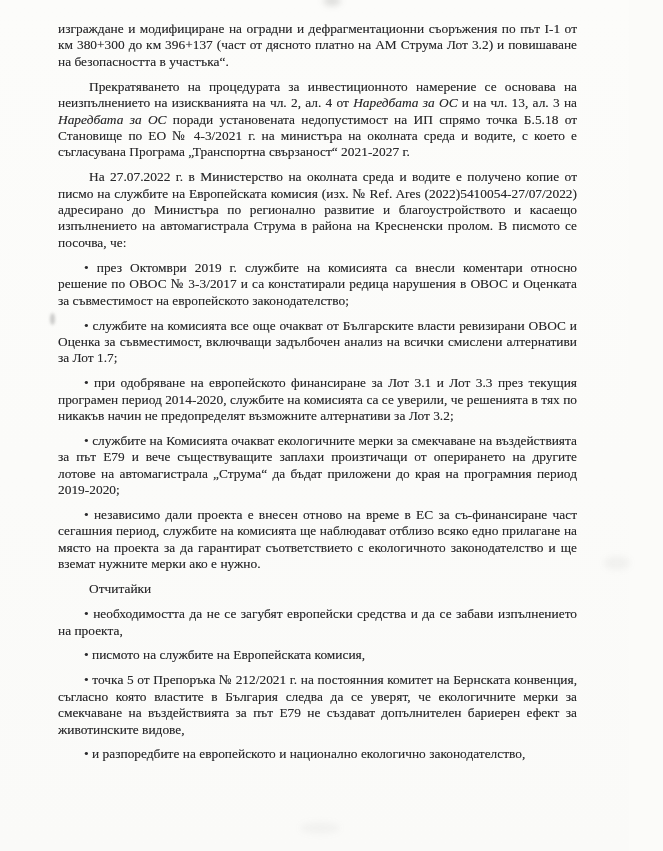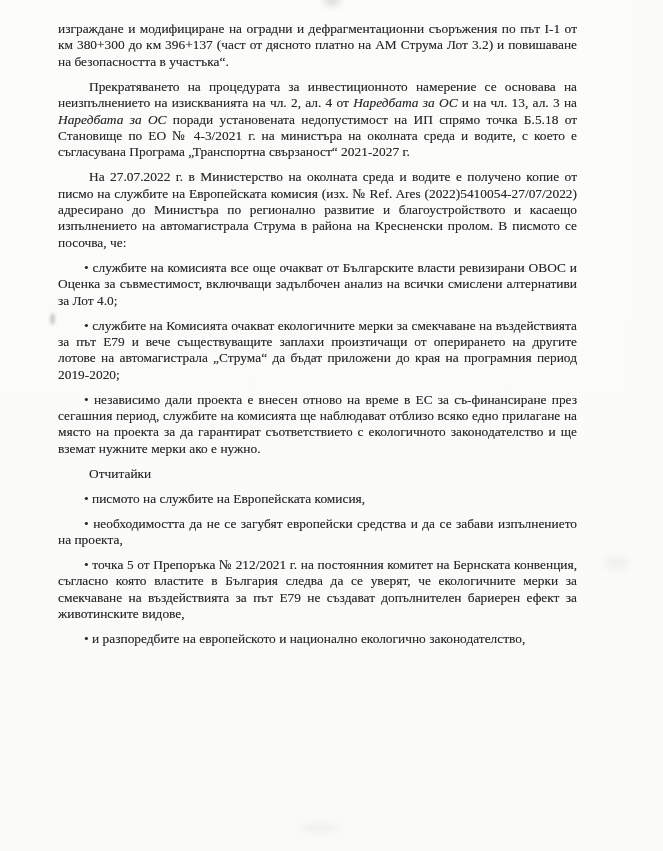--- a/index.html
+++ b/index.html
@@ -56,22 +56,24 @@
 
 <div class="page">
   <div class="artifact a1"></div>
   <div class="artifact a2"></div>
   <div class="artifact a3"></div>
   <div class="artifact a4"></div>
   <div class="doc-body">
       <p class="flush"><span>изграждане и модифициране на оградни и дефрагментационни съоръжения по път I-1 от км 380+300 до км 396+137 (част от дясното платно на АМ Струма Лот 3.2) и повишаване на безопасността в участъка“.</span></p>
       <p class="indent"><span>Прекратяването на процедурата за инвестиционното намерение се основава на неизпълнението на изискванията на чл. 2, ал. 4 от </span><em>Наредбата за ОС</em><span> и на чл. 13, ал. 3 на </span><em>Наредбата за ОС</em><span> поради установената недопустимост на ИП спрямо точка Б.5.18 от Становище по ЕО № 4-3/2021 г. на министъра на околната среда и водите, с което е съгласувана Програма „Транспортна свързаност“ 2021-2027 г.</span></p>
       <p class="indent"><span>На 27.07.2022 г. в Министерство на околната среда и водите е получено копие от писмо на службите на Европейската комисия (изх. № Ref. Ares (2022)5410054-27/07/2022) адресирано до Министъра по регионално развитие и благоустройството и касаещо изпълнението на автомагистрала Струма в района на Кресненски пролом. В писмото се посочва, че:</span></p>
-      <p class="bullet"><span>• службите на комисията все още очакват от Българските власти ревизирани ОВОС и Оценка за съвместимост, включващи задълбочен анализ на всички смислени алтернативи за Лот 4.0;</span></p>
+      <p class="bullet"><span>• през Октомври 2019 г. службите на комисията са внесли коментари относно решение по ОВОС № 3-3/2017 и са констатирали редица нарушения в ОВОС и Оценката за съвместимост на европейското законодателство;</span></p>
+      <p class="bullet"><span>• службите на комисията все още очакват от Българските власти ревизирани ОВОС и Оценка за съвместимост, включващи задълбочен анализ на всички смислени алтернативи за Лот 1.7;</span></p>
+      <p class="bullet"><span>• при одобряване на европейското финансиране за Лот 3.1 и Лот 3.3 през текущия програмен период 2014-2020, службите на комисията са се уверили, че решенията в тях по никакъв начин не предопределят възможните алтернативи за Лот 3.2;</span></p>
       <p class="bullet"><span>• службите на Комисията очакват екологичните мерки за смекчаване на въздействията за път Е79 и вече съществуващите заплахи произтичащи от оперирането на другите лотове на автомагистрала „Струма“ да бъдат приложени до края на програмния период 2019-2020;</span></p>
-      <p class="bullet"><span>• независимо дали проекта е внесен отново на време в ЕС за съ-финансиране през сегашния период, службите на комисията ще наблюдават отблизо всяко едно прилагане на място на проекта за да гарантират съответствието с екологичното законодателство и ще вземат нужните мерки ако е нужно.</span></p>
+      <p class="bullet"><span>• независимо дали проекта е внесен отново на време в ЕС за съ-финансиране част сегашния период, службите на комисията ще наблюдават отблизо всяко едно прилагане на място на проекта за да гарантират съответствието с екологичното законодателство и ще вземат нужните мерки ако е нужно.</span></p>
       <p class="indent"><span>Отчитайки</span></p>
+      <p class="bullet"><span>• необходимостта да не се загубят европейски средства и да се забави изпълнението на проекта,</span></p>
       <p class="bullet"><span>• писмото на службите на Европейската комисия,</span></p>
-      <p class="bullet"><span>• необходимостта да не се загубят европейски средства и да се забави изпълнението на проекта,</span></p>
       <p class="bullet"><span>• точка 5 от Препоръка № 212/2021 г. на постоянния комитет на Бернската конвенция, съгласно която властите в България следва да се уверят, че екологичните мерки за смекчаване на въздействията за път Е79 не създават допълнителен бариерен ефект за животинските видове,</span></p>
       <p class="bullet"><span>• и разпоредбите на европейското и национално екологично законодателство,</span></p>
     </div>
 </div>
 
 </body></html>

